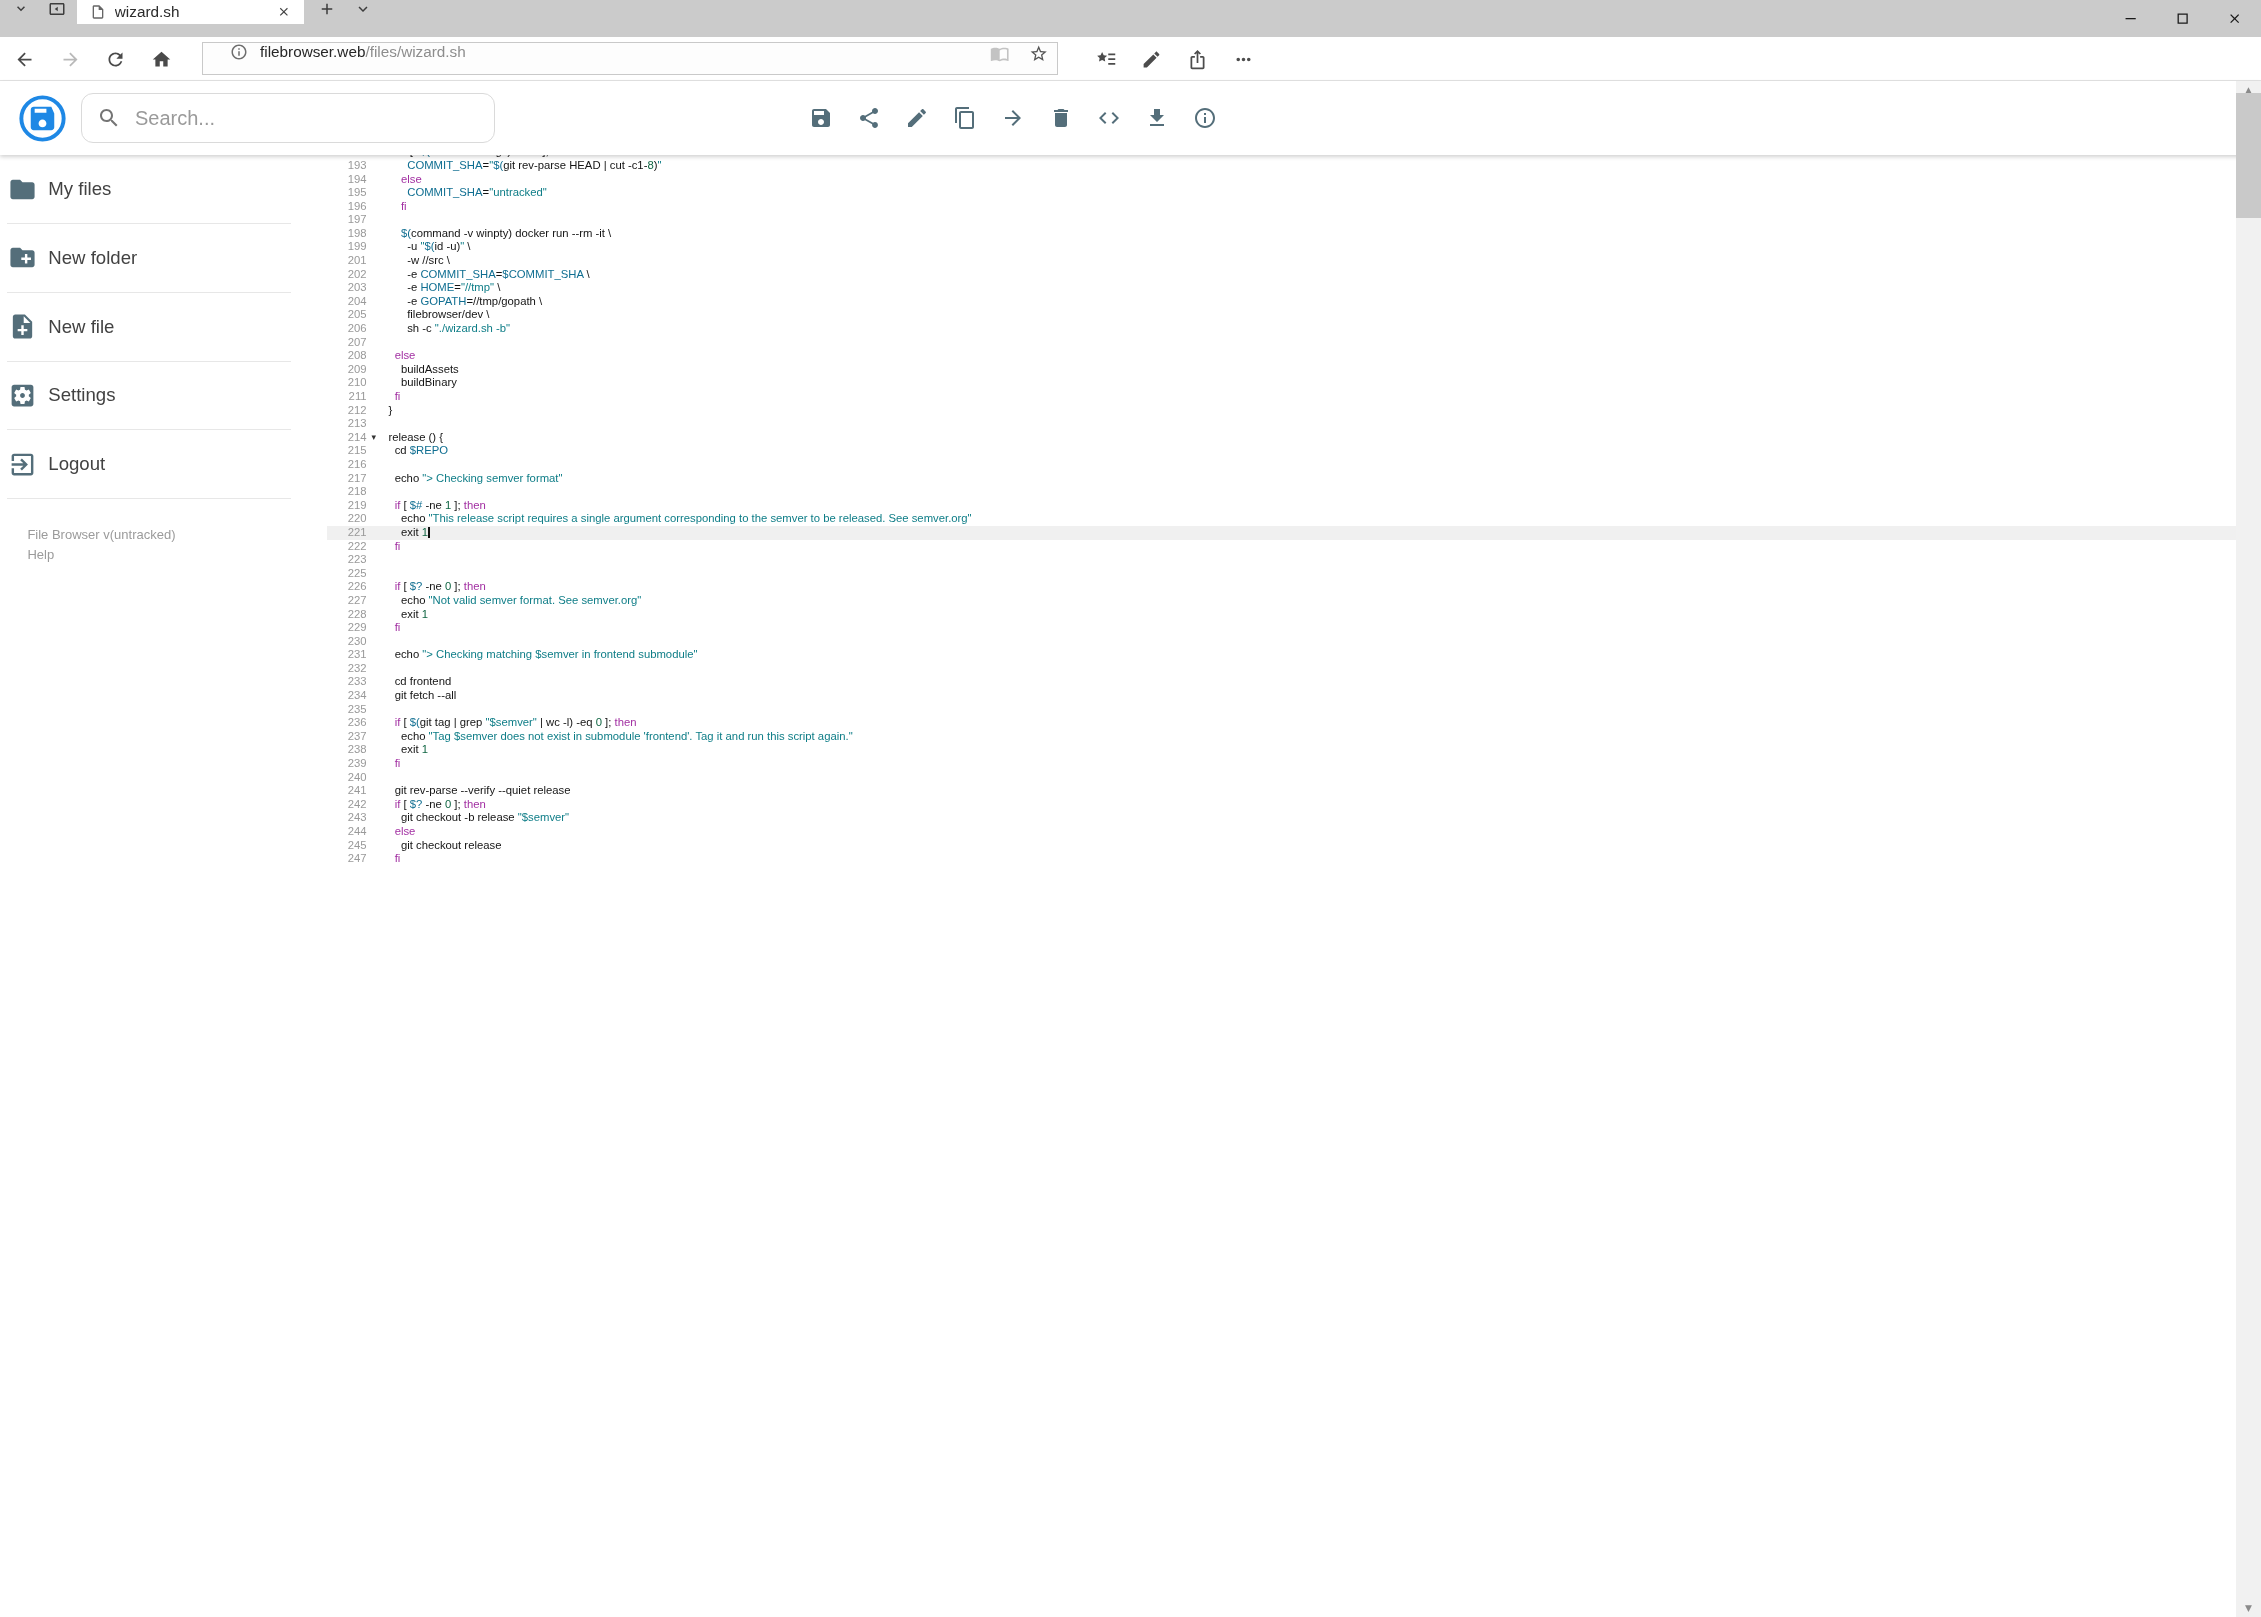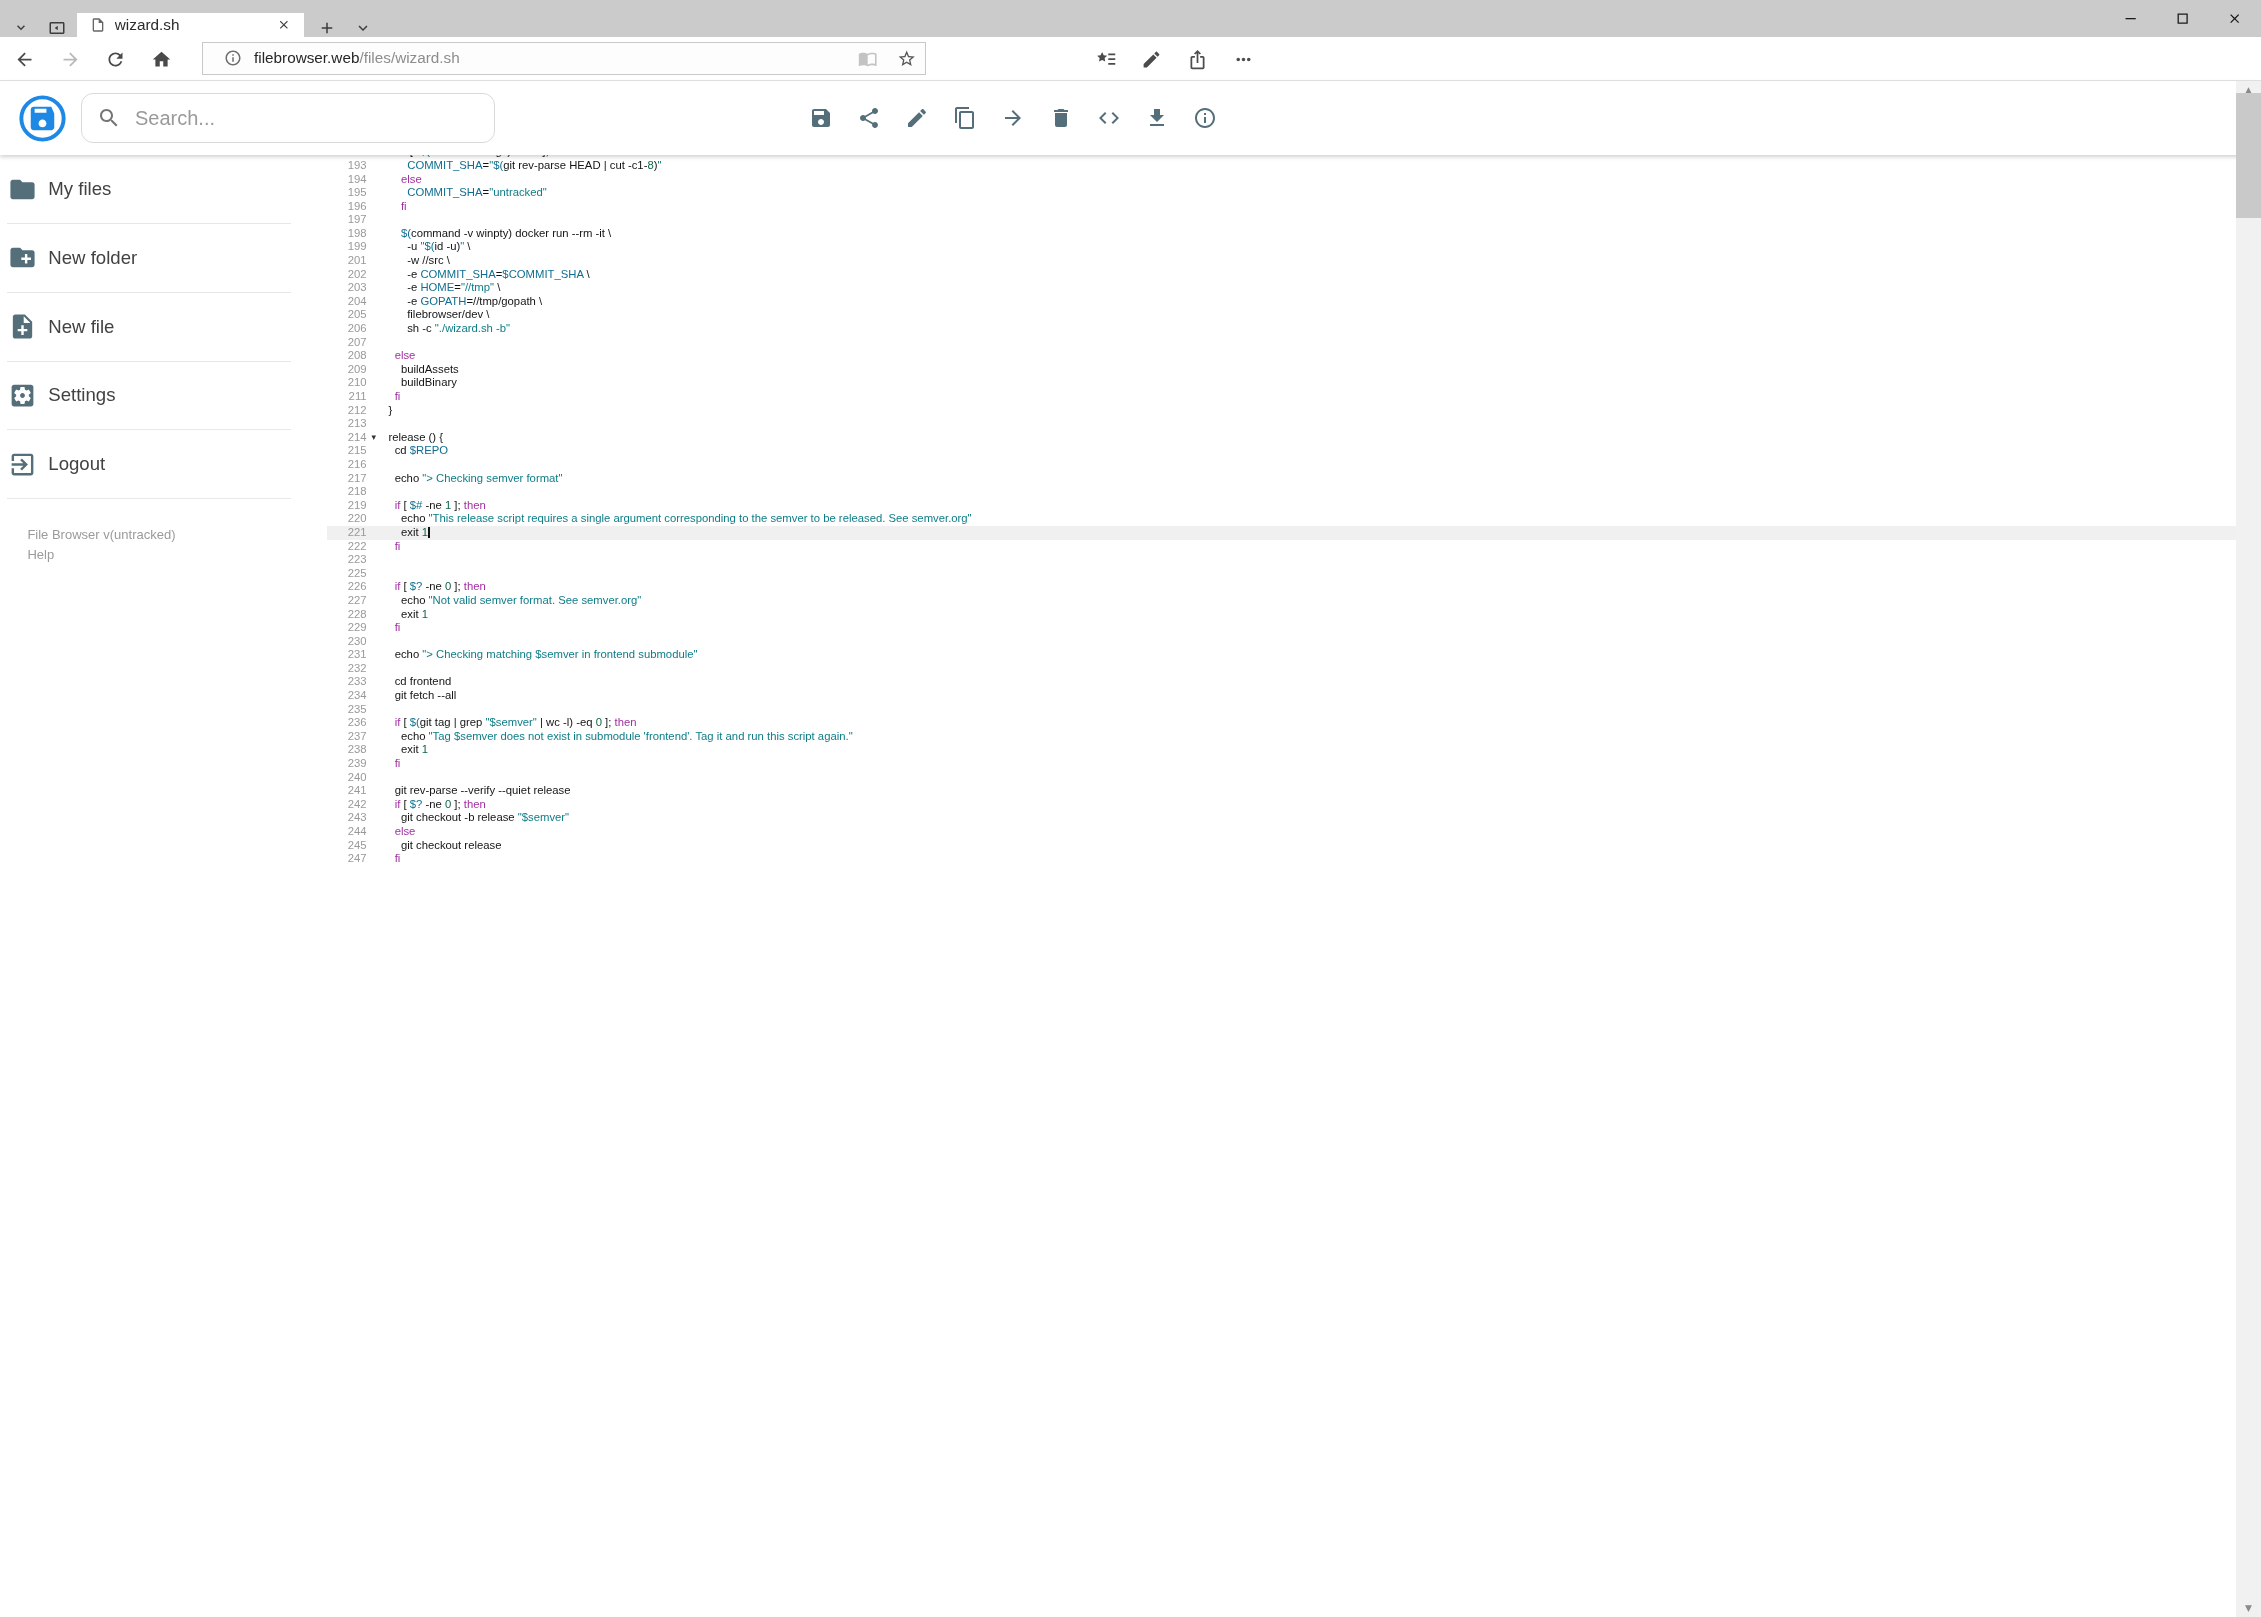--- a/index.html
+++ b/index.html
@@ -1,39 +1,39 @@
 <!DOCTYPE html>
 <html style="font-size:13px"><head>
 <meta charset="utf-8">
 <style>
 *{box-sizing:border-box;margin:0;padding:0}
 body{background:#fff;font-family:"Liberation Sans",sans-serif}
 .screen{position:relative;width:2261px;height:1617px;background:#fff;overflow:hidden}
 svg{display:block}
 
 
-.tabbar{position:absolute;left:0;top:0;width:100%;height:37px;background:#cbcbcb;display:flex;align-items:flex-end}
+.tabbar{position:absolute;left:0;top:0;width:100%;height:37px;background:#cbcbcb;display:flex;align-items:flex-start}
 .tb-btn{width:36px;display:flex;align-items:center;justify-content:center;color:#3d3d3d;cursor:default}
 .tb-btn svg{width:18px;height:18px}
 .tab{width:227px;margin-left:1.6px;background:#fff;display:flex;align-items:center;padding:0 8px 0 13px}
 .tab-favicon{width:16px;height:16px;color:#666;flex:none}
 .tab-title{margin-left:9px;font-size:15.3px;color:#2b2b2b;white-space:nowrap;overflow:hidden}
 .tab-close{margin-left:auto;width:24px;height:24px;display:flex;align-items:center;justify-content:center;color:#444}
 .tab-close svg{width:13.7px;height:13.7px}
 .win-controls{margin-left:auto;display:flex;height:100%}
 .win-btn{width:52px;display:flex;align-items:center;justify-content:center;color:#1a1a1a}
 .win-btn svg{width:15.3px;height:15.3px}
 
 
 .addressbar{position:absolute;left:0;top:37px;width:100%;height:44px;background:#fff;border-bottom:0.8px solid #e3e3e3}
 .nav-group{position:absolute;left:6.5px;top:4px;display:flex;gap:9.7px}
 .nav-btn{width:36px;height:36px;display:flex;align-items:center;justify-content:center;color:#4a4a4a}
 .nav-btn svg{width:21px;height:21px}
 .nav-btn.disabled{color:#b9b9b9}
-.url-box{position:absolute;left:202px;top:4.8px;width:724px;height:33px;background:#fdfdfd;border:0.8px solid #c9c9c9;display:flex;align-items:center;padding:0 8px 0 21px}
+.url-box{position:absolute;left:202px;top:4.8px;width:856px;height:33px;background:#fdfdfd;border:0.8px solid #c9c9c9;display:flex;align-items:flex-start;padding:0 8px 0 27px}
 .url-info{color:#6e6e6e;flex:none}
 .url-info svg{width:18px;height:18px}
 .url-text{margin-left:12px;font-size:15.3px;white-space:nowrap}
 .url-host{color:#262626}
 .url-path{color:#8d8d8d}
 .url-field-icons{margin-left:auto;display:flex;align-items:center;gap:18px}
 .url-field-icons .fi{width:21px;height:21px;display:flex;align-items:center;justify-content:center}
 .fi svg{width:19.4px;height:19.4px}
 .fi.book{color:#c3c3c3}
 .fi.star{color:#555}

